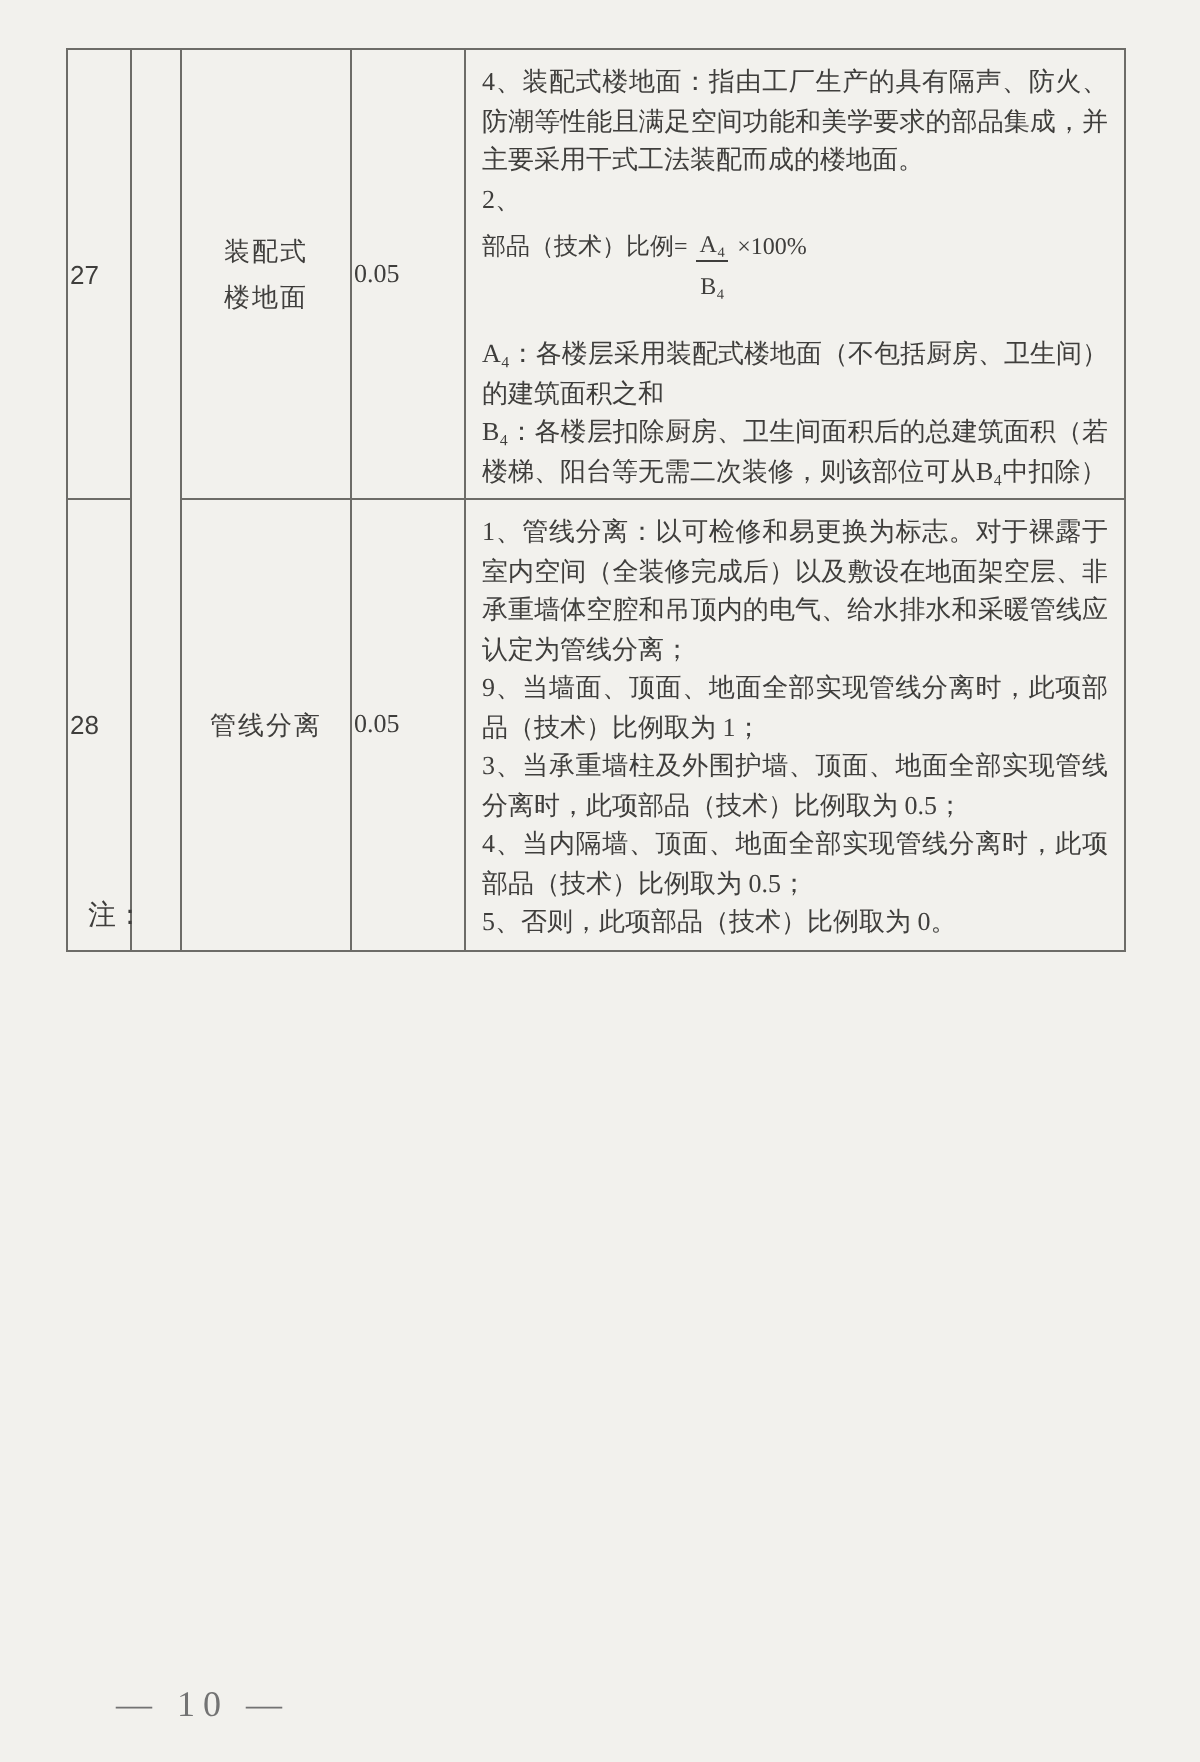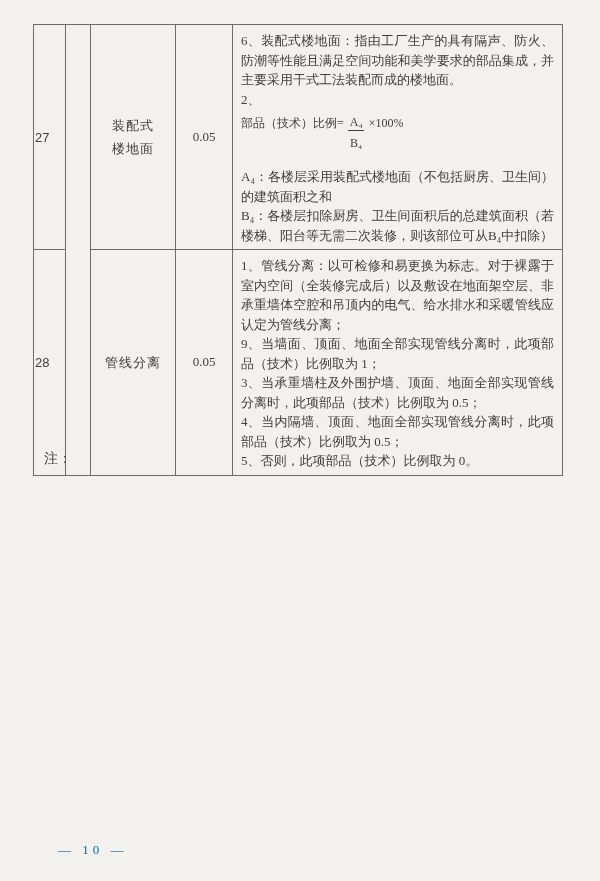--- a/index.html
+++ b/index.html
@@ -33,21 +33,21 @@
   }
   td.c-cat{ 
     padding:0;
   }
   td.c-name{
     text-align:center;vertical-align:middle;
     font-size:13px;line-height:23px;
     letter-spacing:1px;
   }
   td.c-coef{
-    text-align:center;vertical-align:middle;
+    vertical-align:middle;
     font-size:13.5px;
   }
   td.c-desc{
     vertical-align:top;
     padding:6px 8px 4px 8px;
     font-size:12.5px;
     line-height:19.5px;
     text-align:justify;
   }
   td.c-desc p{margin:0;}
@@ -70,22 +70,22 @@
   .notes{
     position:absolute;left:44px;top:444px;width:524px;
     font-size:14px;line-height:29.5px;
     text-align:justify;
   }
   .notes p{margin:0;}
   .notes p.nlabel{text-align:left;}
   
   .page-number{
     position:absolute;left:58px;top:842px;
-    font-size:13px;letter-spacing:4px;
-    color:#0369a1;
+    font-size:18px;letter-spacing:4px;
+    color:#737373;
   }
 </style>
 </head>
 <body>
 
 <div class="page">
 
   <table class="main">
     <colgroup>
       <col style="width:32px">
@@ -97,21 +97,21 @@
     <tbody>
       <tr class="row-27">
         <td class="c-no">27</td>
         <td class="c-cat" rowspan="2"></td>
         <td class="c-name">
           <div>装配式</div>
           <div>楼地面</div>
         </td>
         <td class="c-coef">0.05</td>
         <td class="c-desc">
-          <p>6、装配式楼地面：指由工厂生产的具有隔声、防火、防潮等性能且满足空间功能和美学要求的部品集成，并主要采用干式工法装配而成的楼地面。</p>
+          <p>4、装配式楼地面：指由工厂生产的具有隔声、防火、防潮等性能且满足空间功能和美学要求的部品集成，并主要采用干式工法装配而成的楼地面。</p>
           <p>2、</p>
           <div class="formula">
             <span>部品（技术）比例=</span>
             <span class="frac">
               <span class="num">A₄</span>
               <span class="den">B₄</span>
             </span>
             <span>×100%</span>
           </div>
           <p>A₄：各楼层采用装配式楼地面（不包括厨房、卫生间）的建筑面积之和</p>

